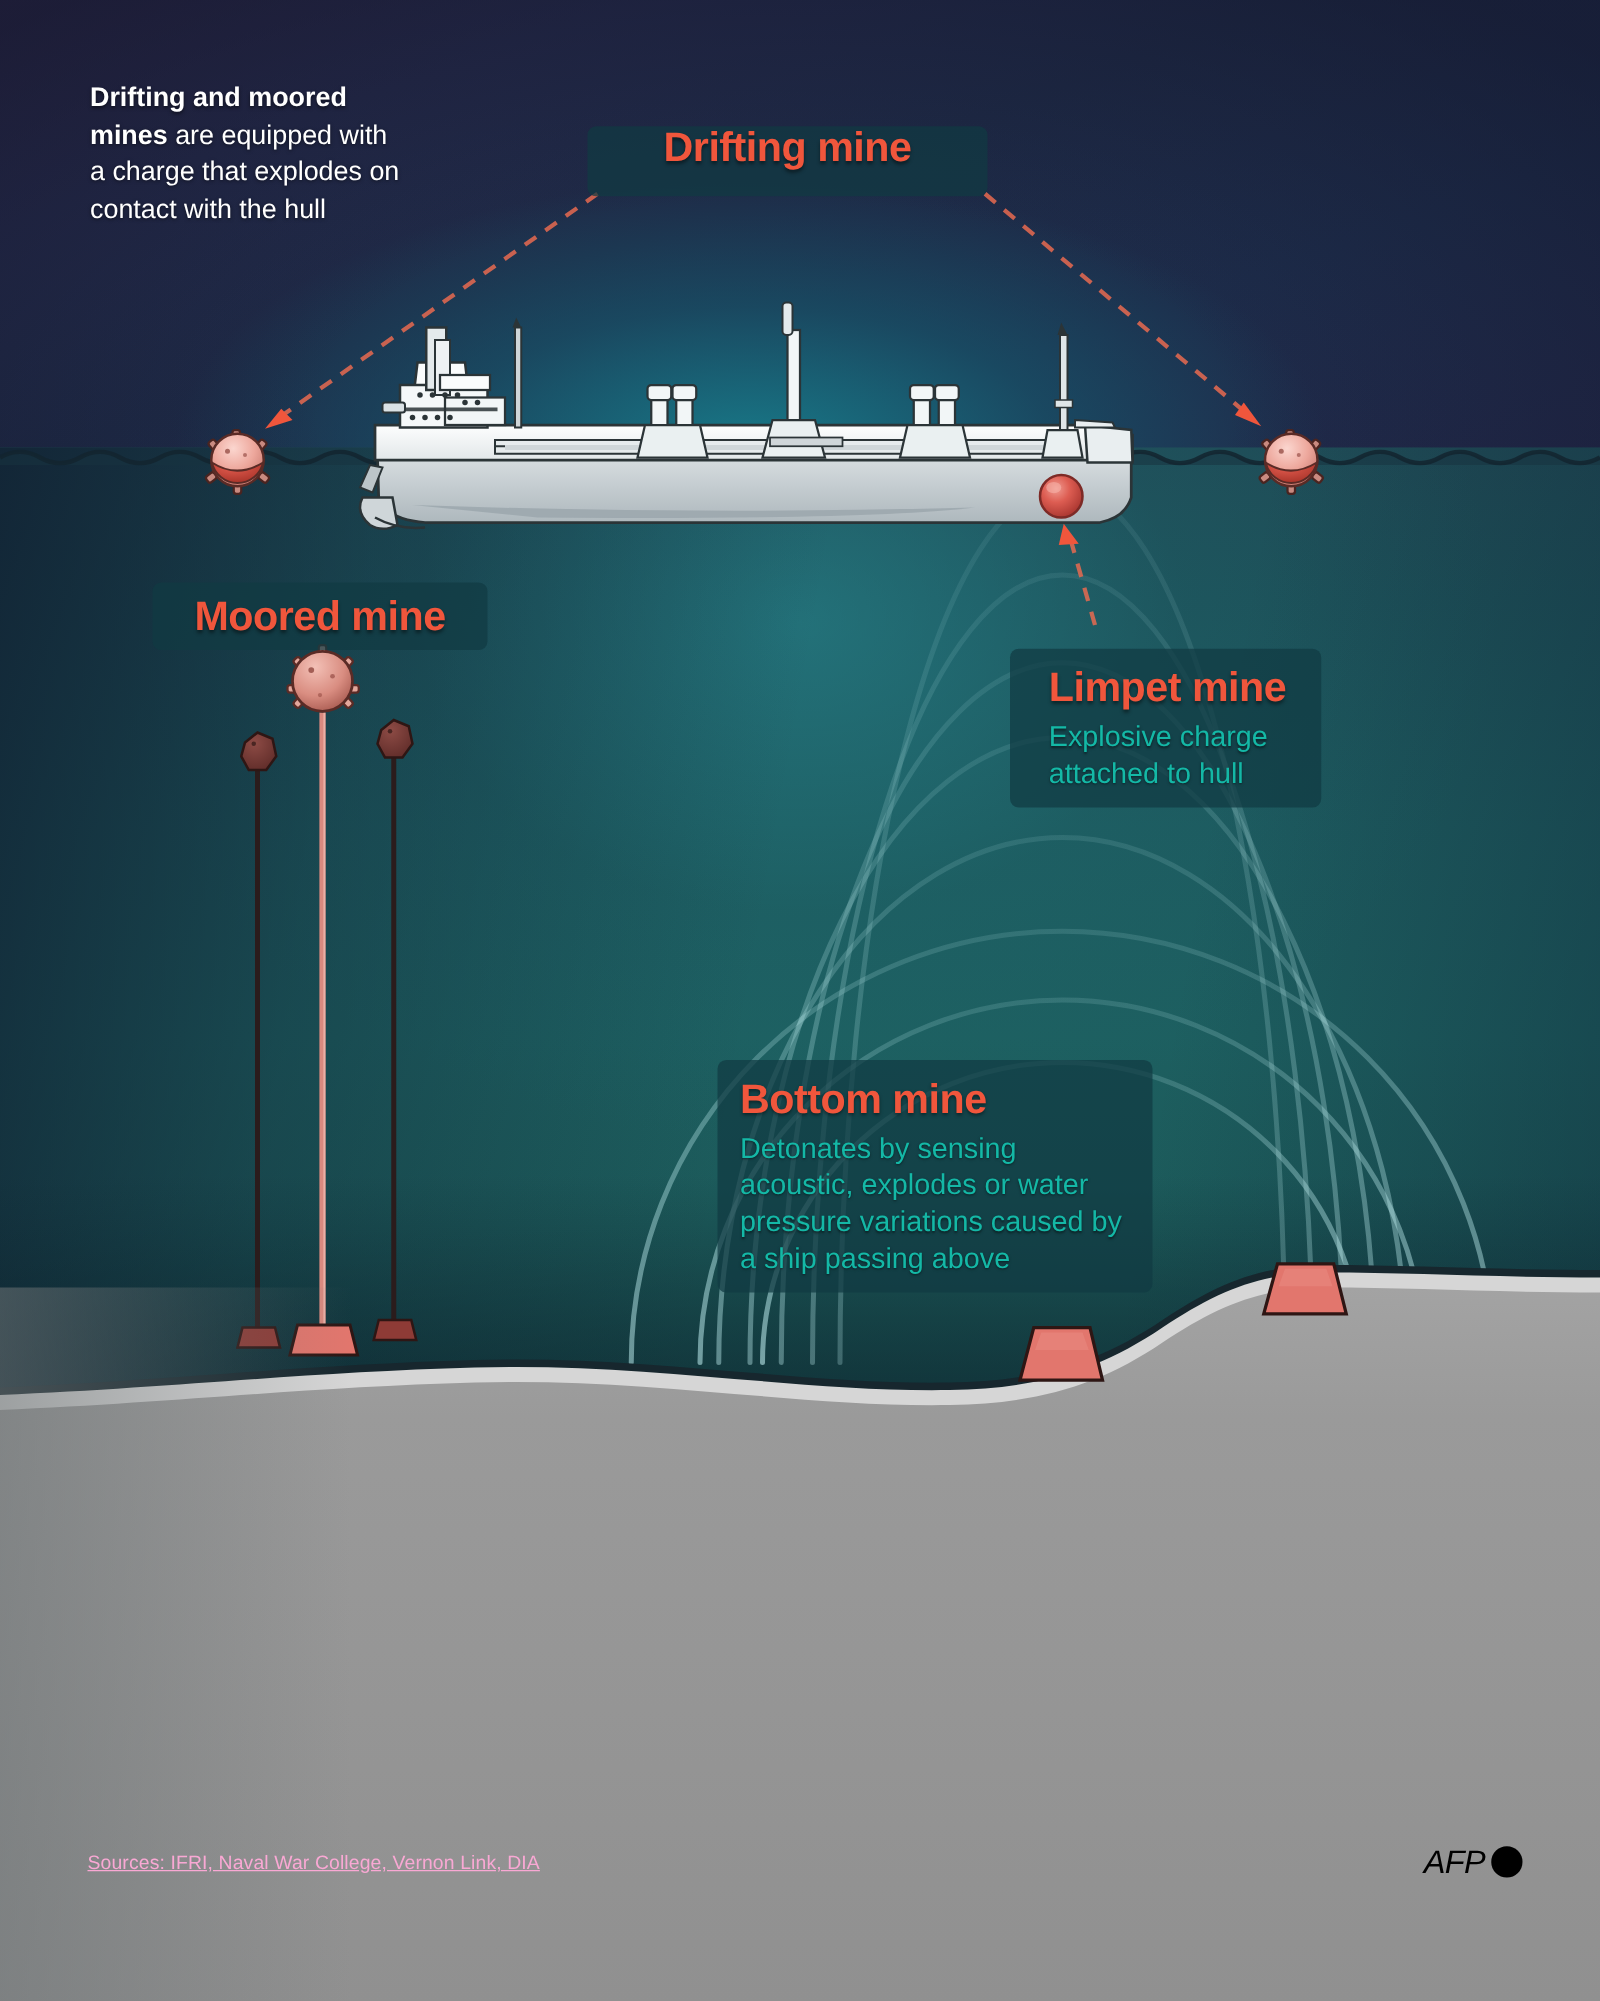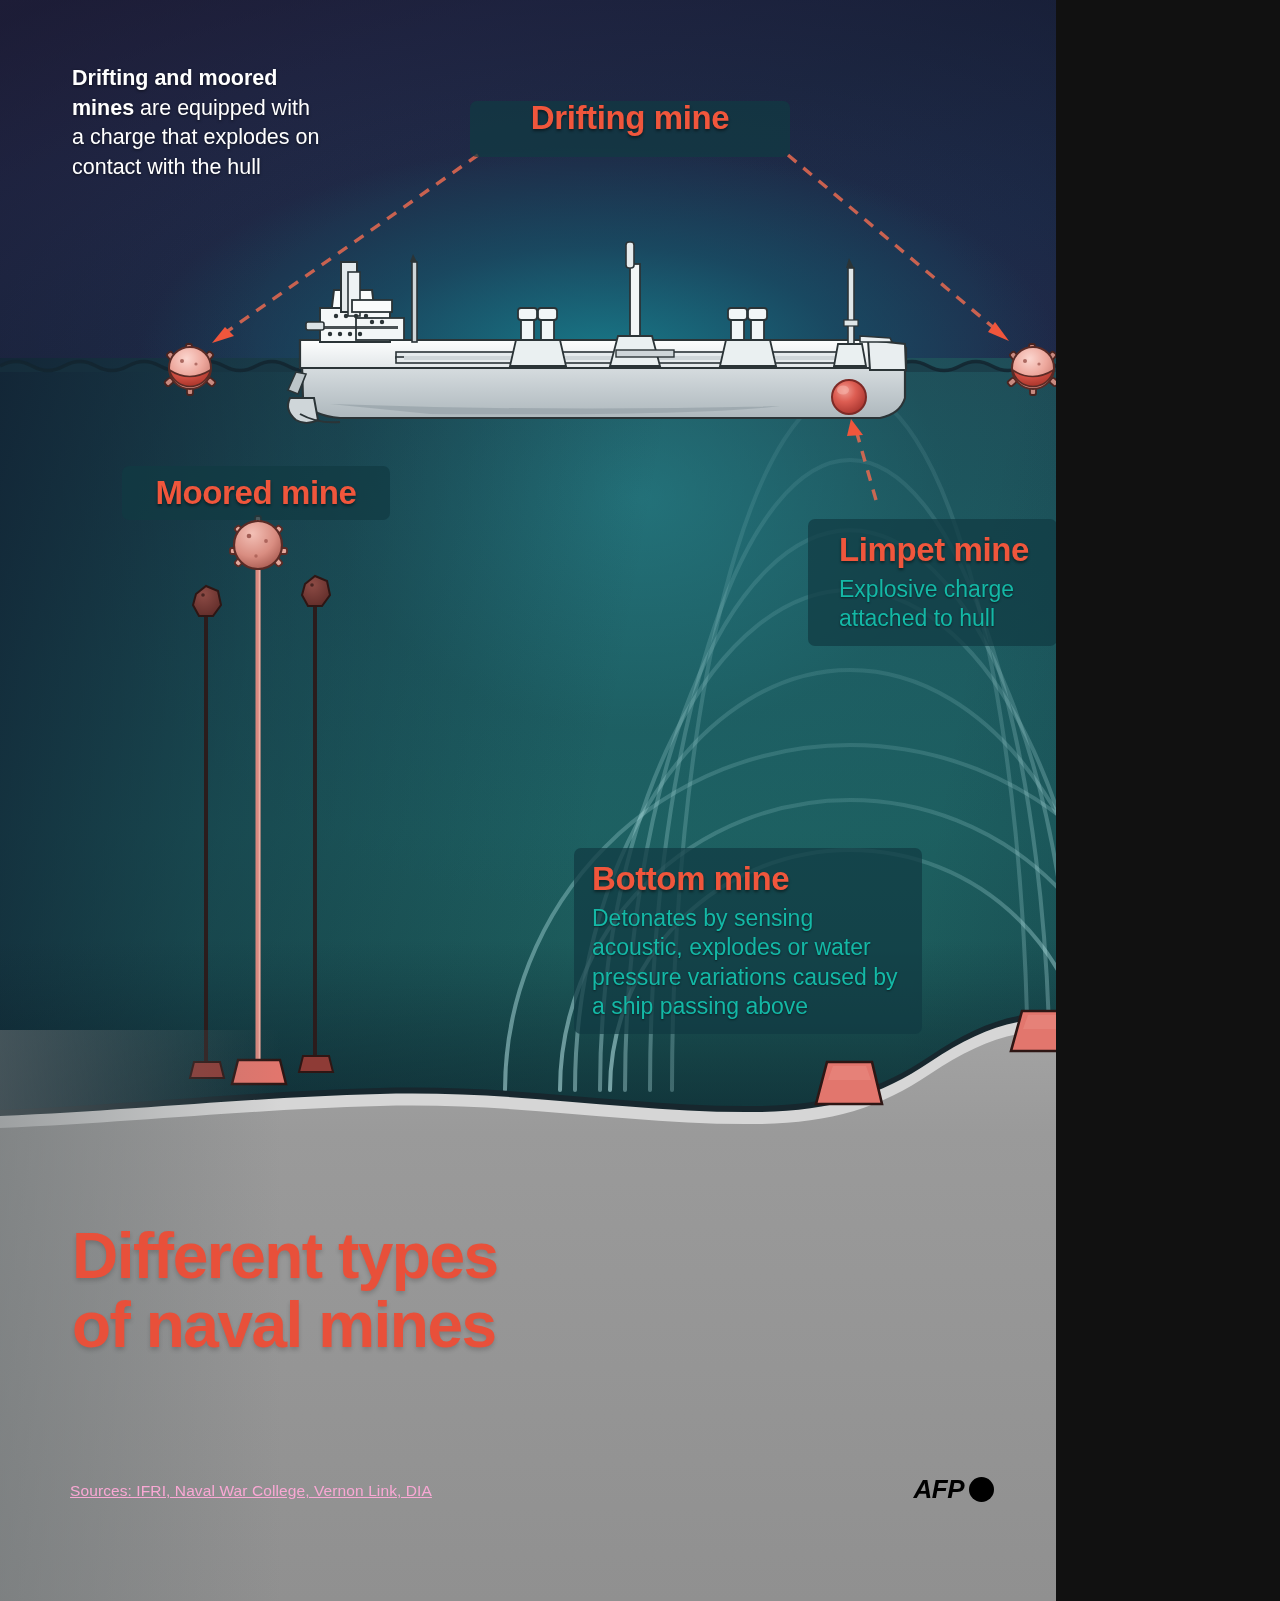--- a/index.html
+++ b/index.html
@@ -1,20 +1,20 @@
 <!DOCTYPE html>
 <html><head>
 <meta charset="utf-8">
 <title>Different types of naval mines</title>
 <style>
   html,body{margin:0;padding:0;background:#111;}
   body{font-family:"Liberation Sans", sans-serif;}
   #infographic{
     position:relative;
-    width:1056px;height:1601px;
+    width:1280px;height:1601px;
     overflow:hidden;
     background:#1b2038;
   }
   
   .sky{
     position:absolute;left:0;top:0;width:1280px;height:372px;
     background:
       radial-gradient(ellipse 640px 300px at 600px 360px, rgba(24,126,140,0.95) 0%, rgba(22,96,116,0.55) 38%, rgba(30,45,80,0.05) 72%, rgba(30,45,80,0) 100%),
       linear-gradient(160deg,#2a2746 0%, #242a4a 22%, #1e2a46 45%, #1d2c4a 70%, #22294a 100%);
   }
@@ -80,21 +80,21 @@
   
   .sources{
     position:absolute;left:70px;top:1482px;
     color:#f9a8d4;font-size:15.5px;letter-spacing:0.1px;text-decoration:underline;
   }
   .afp{
     position:absolute;right:62px;top:1474px;
     display:flex;align-items:center;gap:5px;
   }
   .afp-text{
-    color:#000;font-weight:bold;font-style:italic;
+    color:#000;font-weight:normal;font-style:italic;
     font-size:26px;letter-spacing:-0.5px;
   }
   .afp-dot{width:25px;height:25px;border-radius:50%;background:#000;display:block;}
   svg{display:block;}
   .layer{position:absolute;left:0;top:0;}
 </style>
 </head>
 <body>
 
 <div id="infographic">
@@ -405,24 +405,20 @@
   <div class="chip" style="left:808px;top:519px;width:249px;height:127px;padding:14px 18px 0 31px;">
     <div class="chip-title">Limpet mine</div>
     <div class="chip-body">Explosive charge attached to hull</div>
   </div>
 
   <div class="chip" style="left:574px;top:848px;width:348px;height:186px;padding:14px 18px 0 18px;">
     <div class="chip-title">Bottom mine</div>
     <div class="chip-body">Detonates by sensing acoustic, explodes or water pressure variations caused by a ship passing above</div>
   </div>
 
-  <div class="big-title">
-    <div>Different types</div>
-    <div>of naval mines</div>
-  </div>
 
   <div class="sources">Sources: IFRI, Naval War College, Vernon Link, DIA</div>
   <div class="afp">
     <span class="afp-text">AFP</span>
     <span class="afp-dot"></span>
   </div>
 
 </div>
 
 </body></html>

